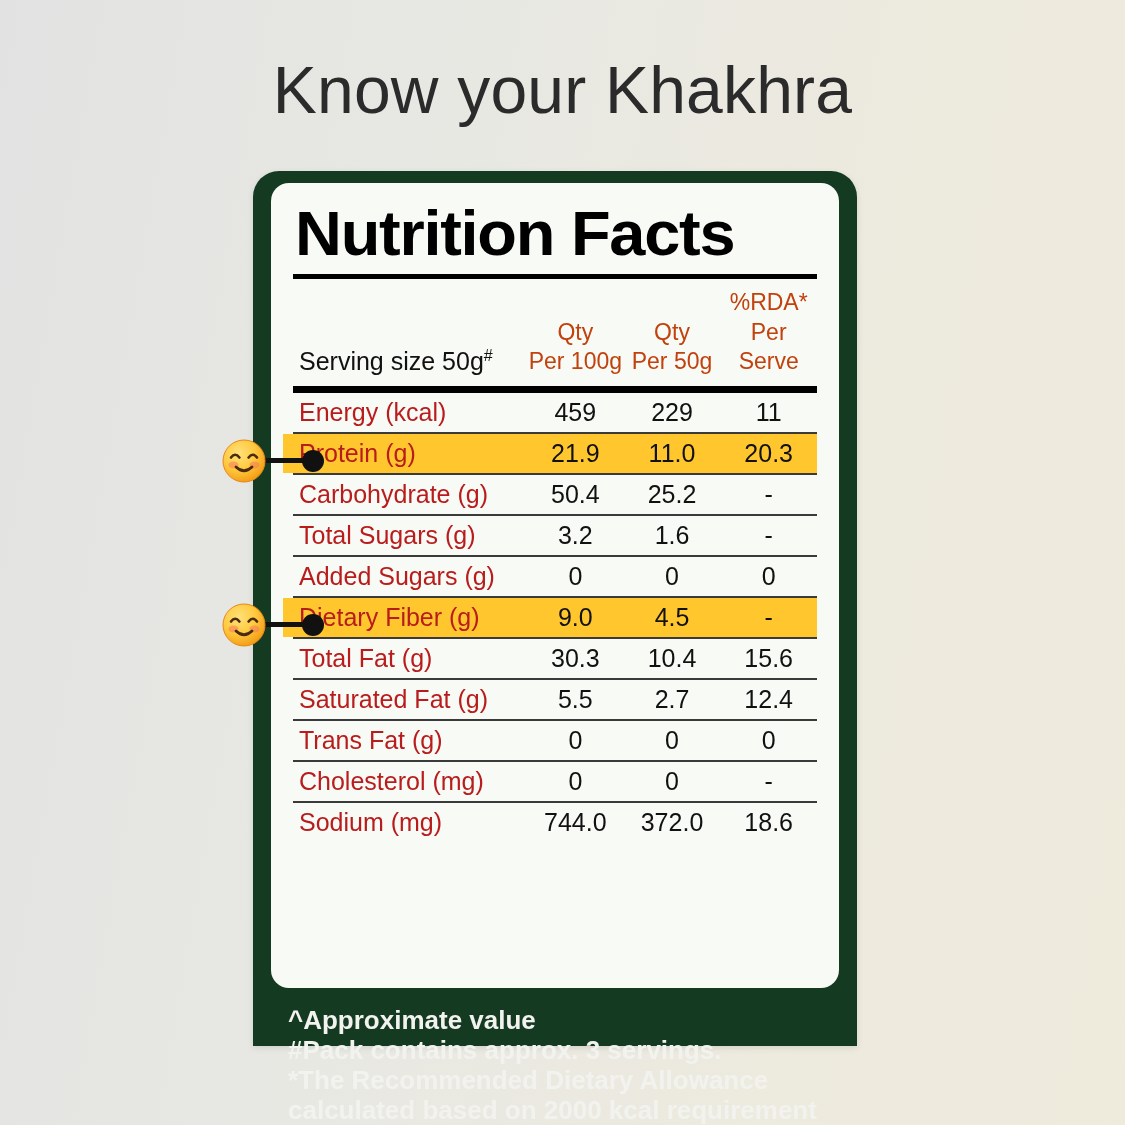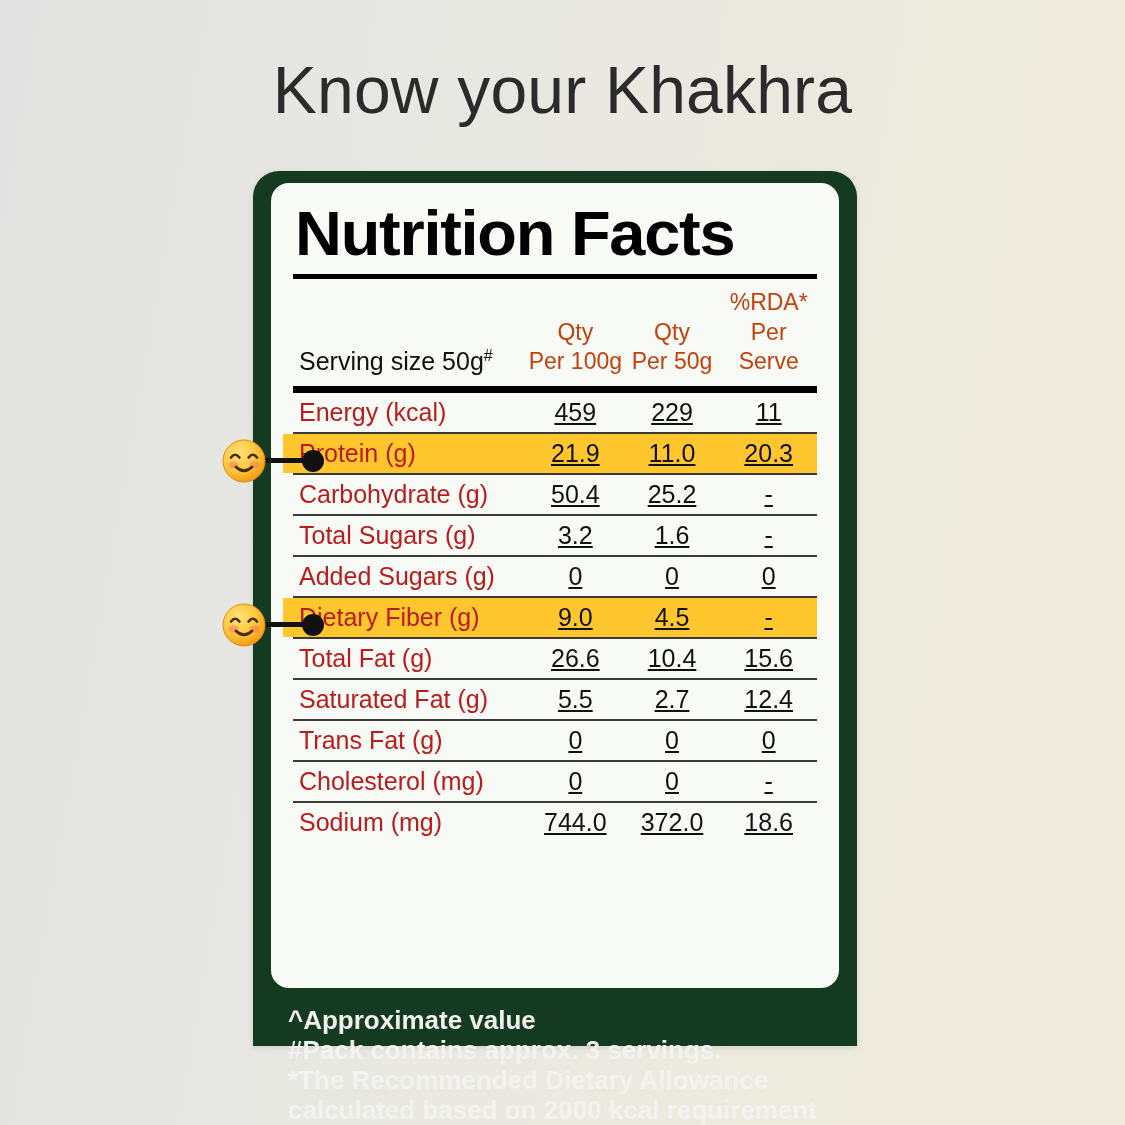--- a/index.html
+++ b/index.html
@@ -126,21 +126,20 @@
     font-size: 25px;
     color: #b91c1c;
     padding-left: 6px;
     white-space: nowrap;
   }
   .row .cell-val {
     flex: 1 1 0;
     text-align: center;
     font-size: 25px;
     color: #111;
-    text-decoration: underline;
   }
 
   
   .row.hl {
     background: #FFC62E;
     margin-left: -10px;
     padding-left: 10px;
     width: calc(100% + 10px);
     box-sizing: border-box;
   }
@@ -261,21 +260,21 @@
           <div class="rule-row"></div>
           <div class="row hl">
             <div class="cell-label">Dietary Fiber (g)</div>
             <div class="cell-val">9.0</div>
             <div class="cell-val">4.5</div>
             <div class="cell-val">-</div>
           </div>
           <div class="rule-row"></div>
           <div class="row">
             <div class="cell-label">Total Fat (g)</div>
-            <div class="cell-val">26.6</div>
+            <div class="cell-val">30.3</div>
             <div class="cell-val">10.4</div>
             <div class="cell-val">15.6</div>
           </div>
           <div class="rule-row"></div>
           <div class="row">
             <div class="cell-label">Saturated Fat (g)</div>
             <div class="cell-val">5.5</div>
             <div class="cell-val">2.7</div>
             <div class="cell-val">12.4</div>
           </div>

